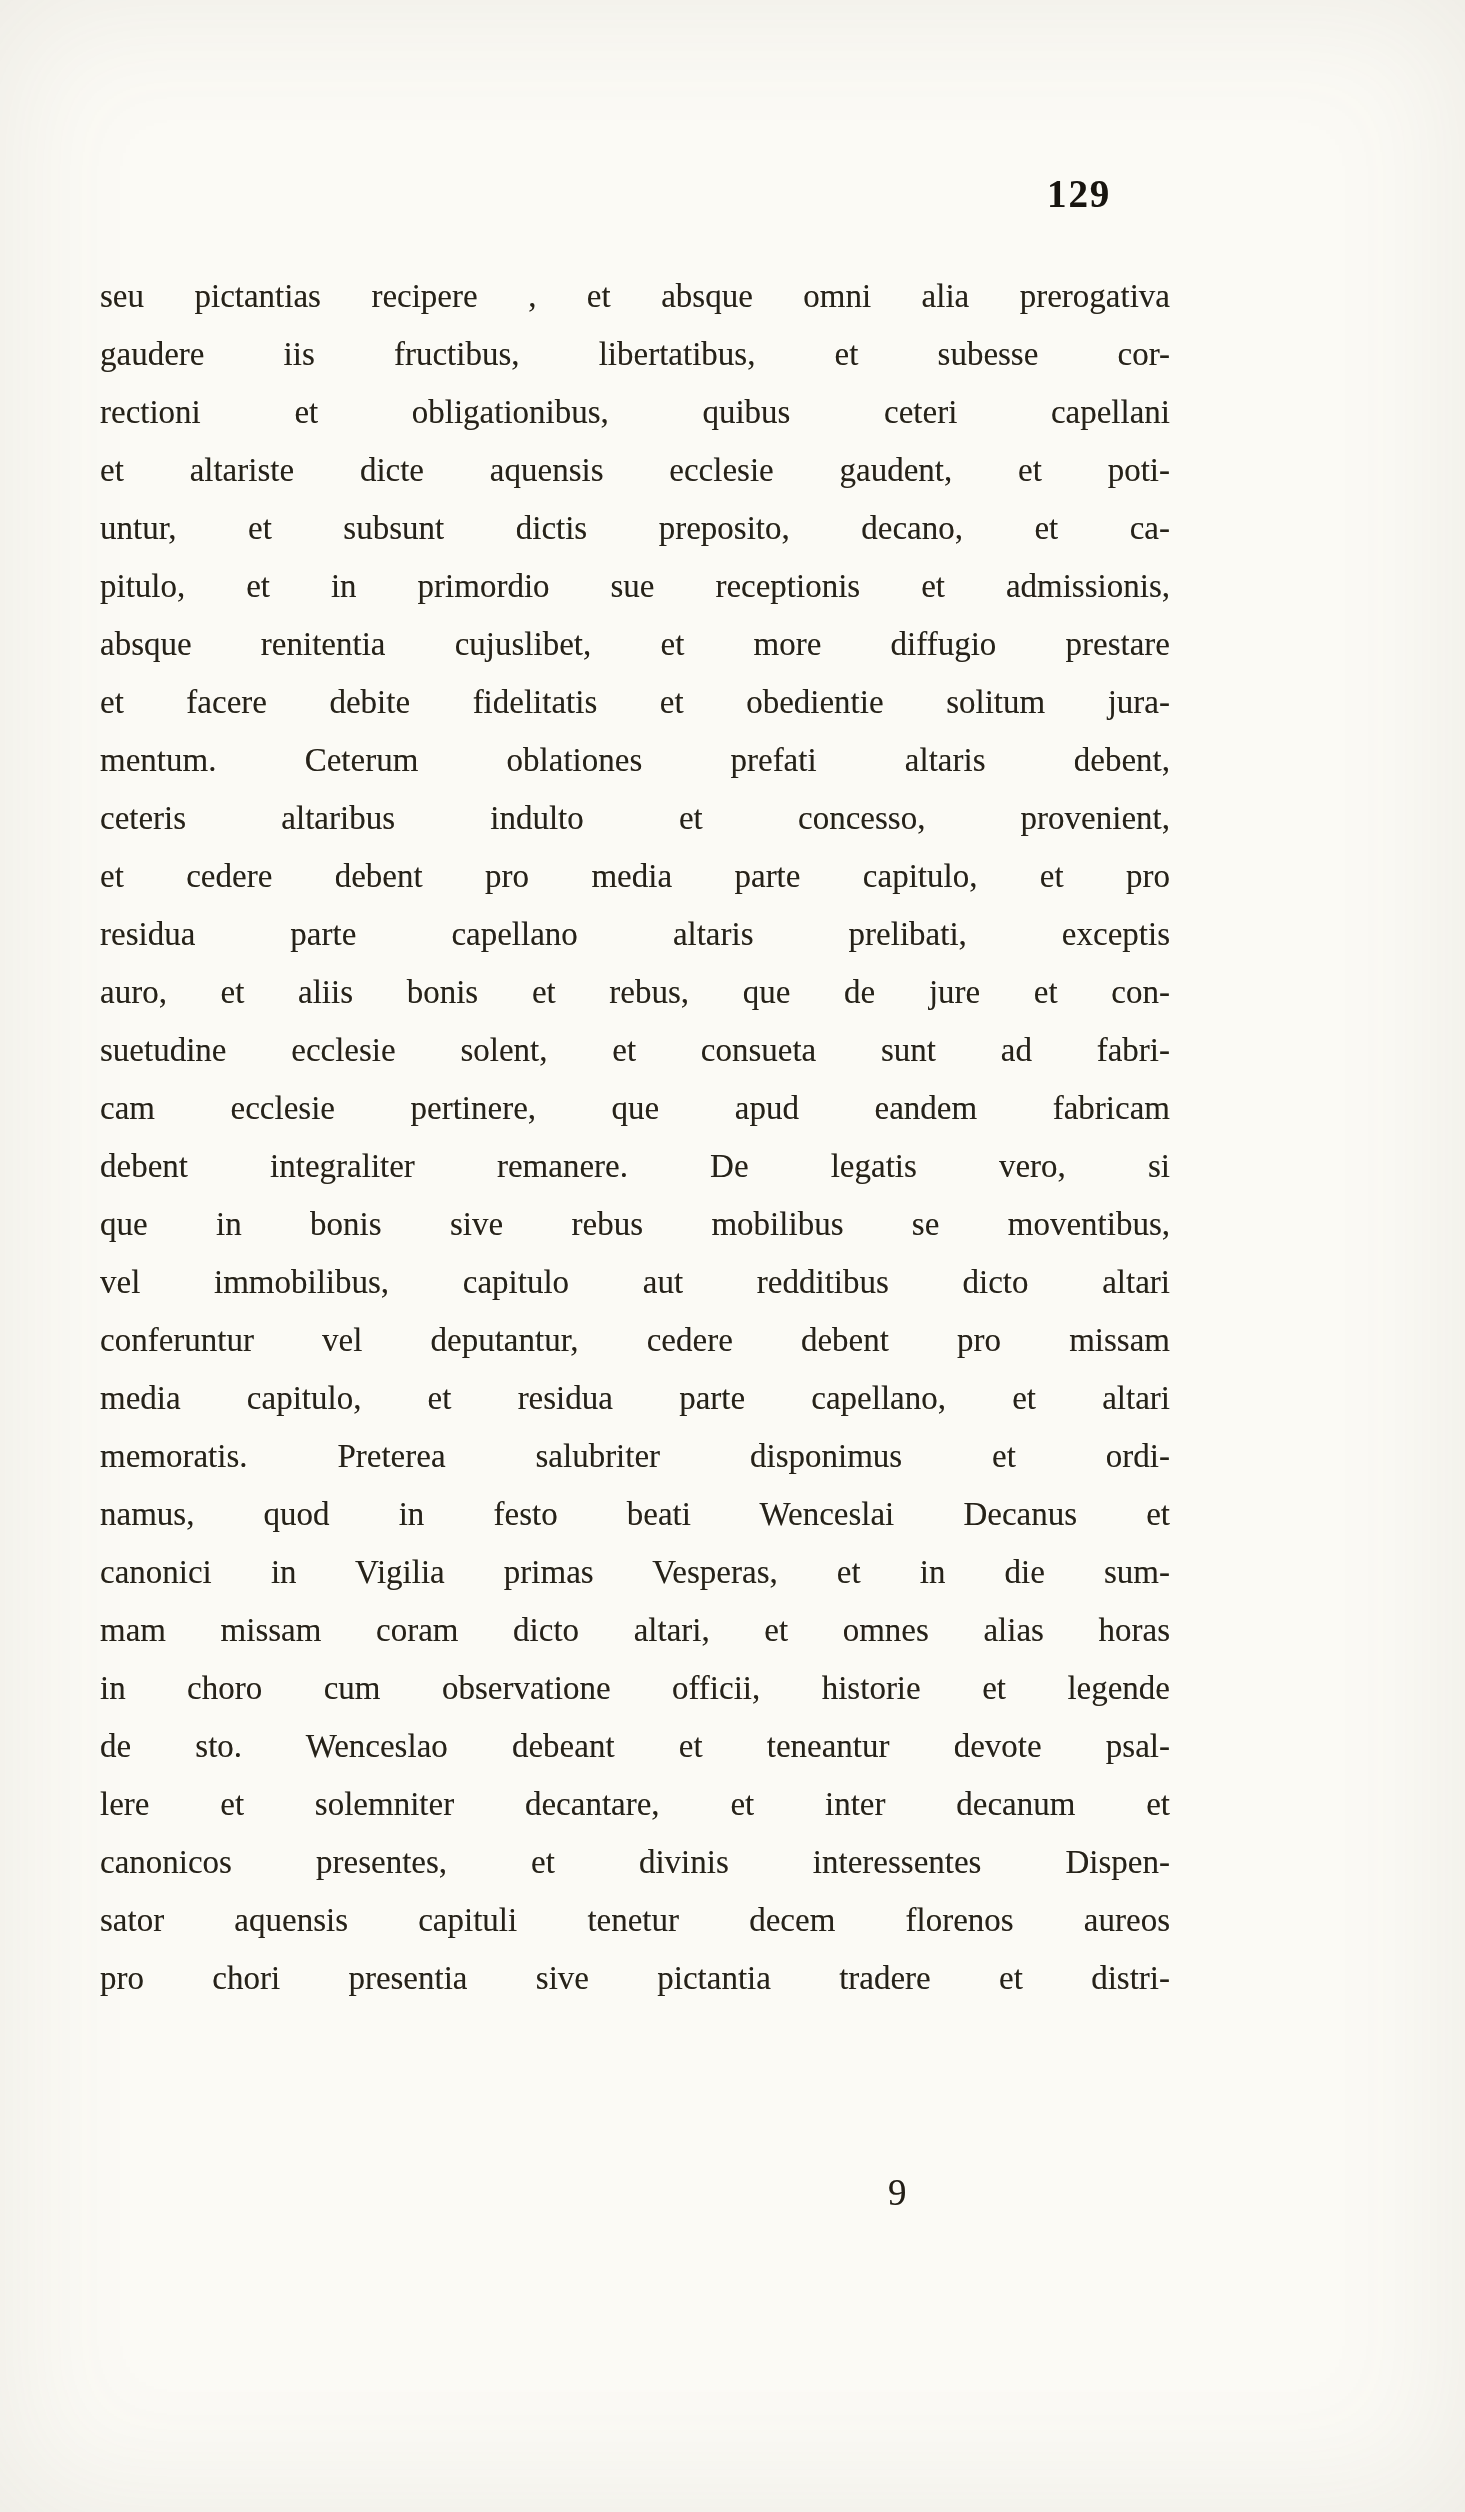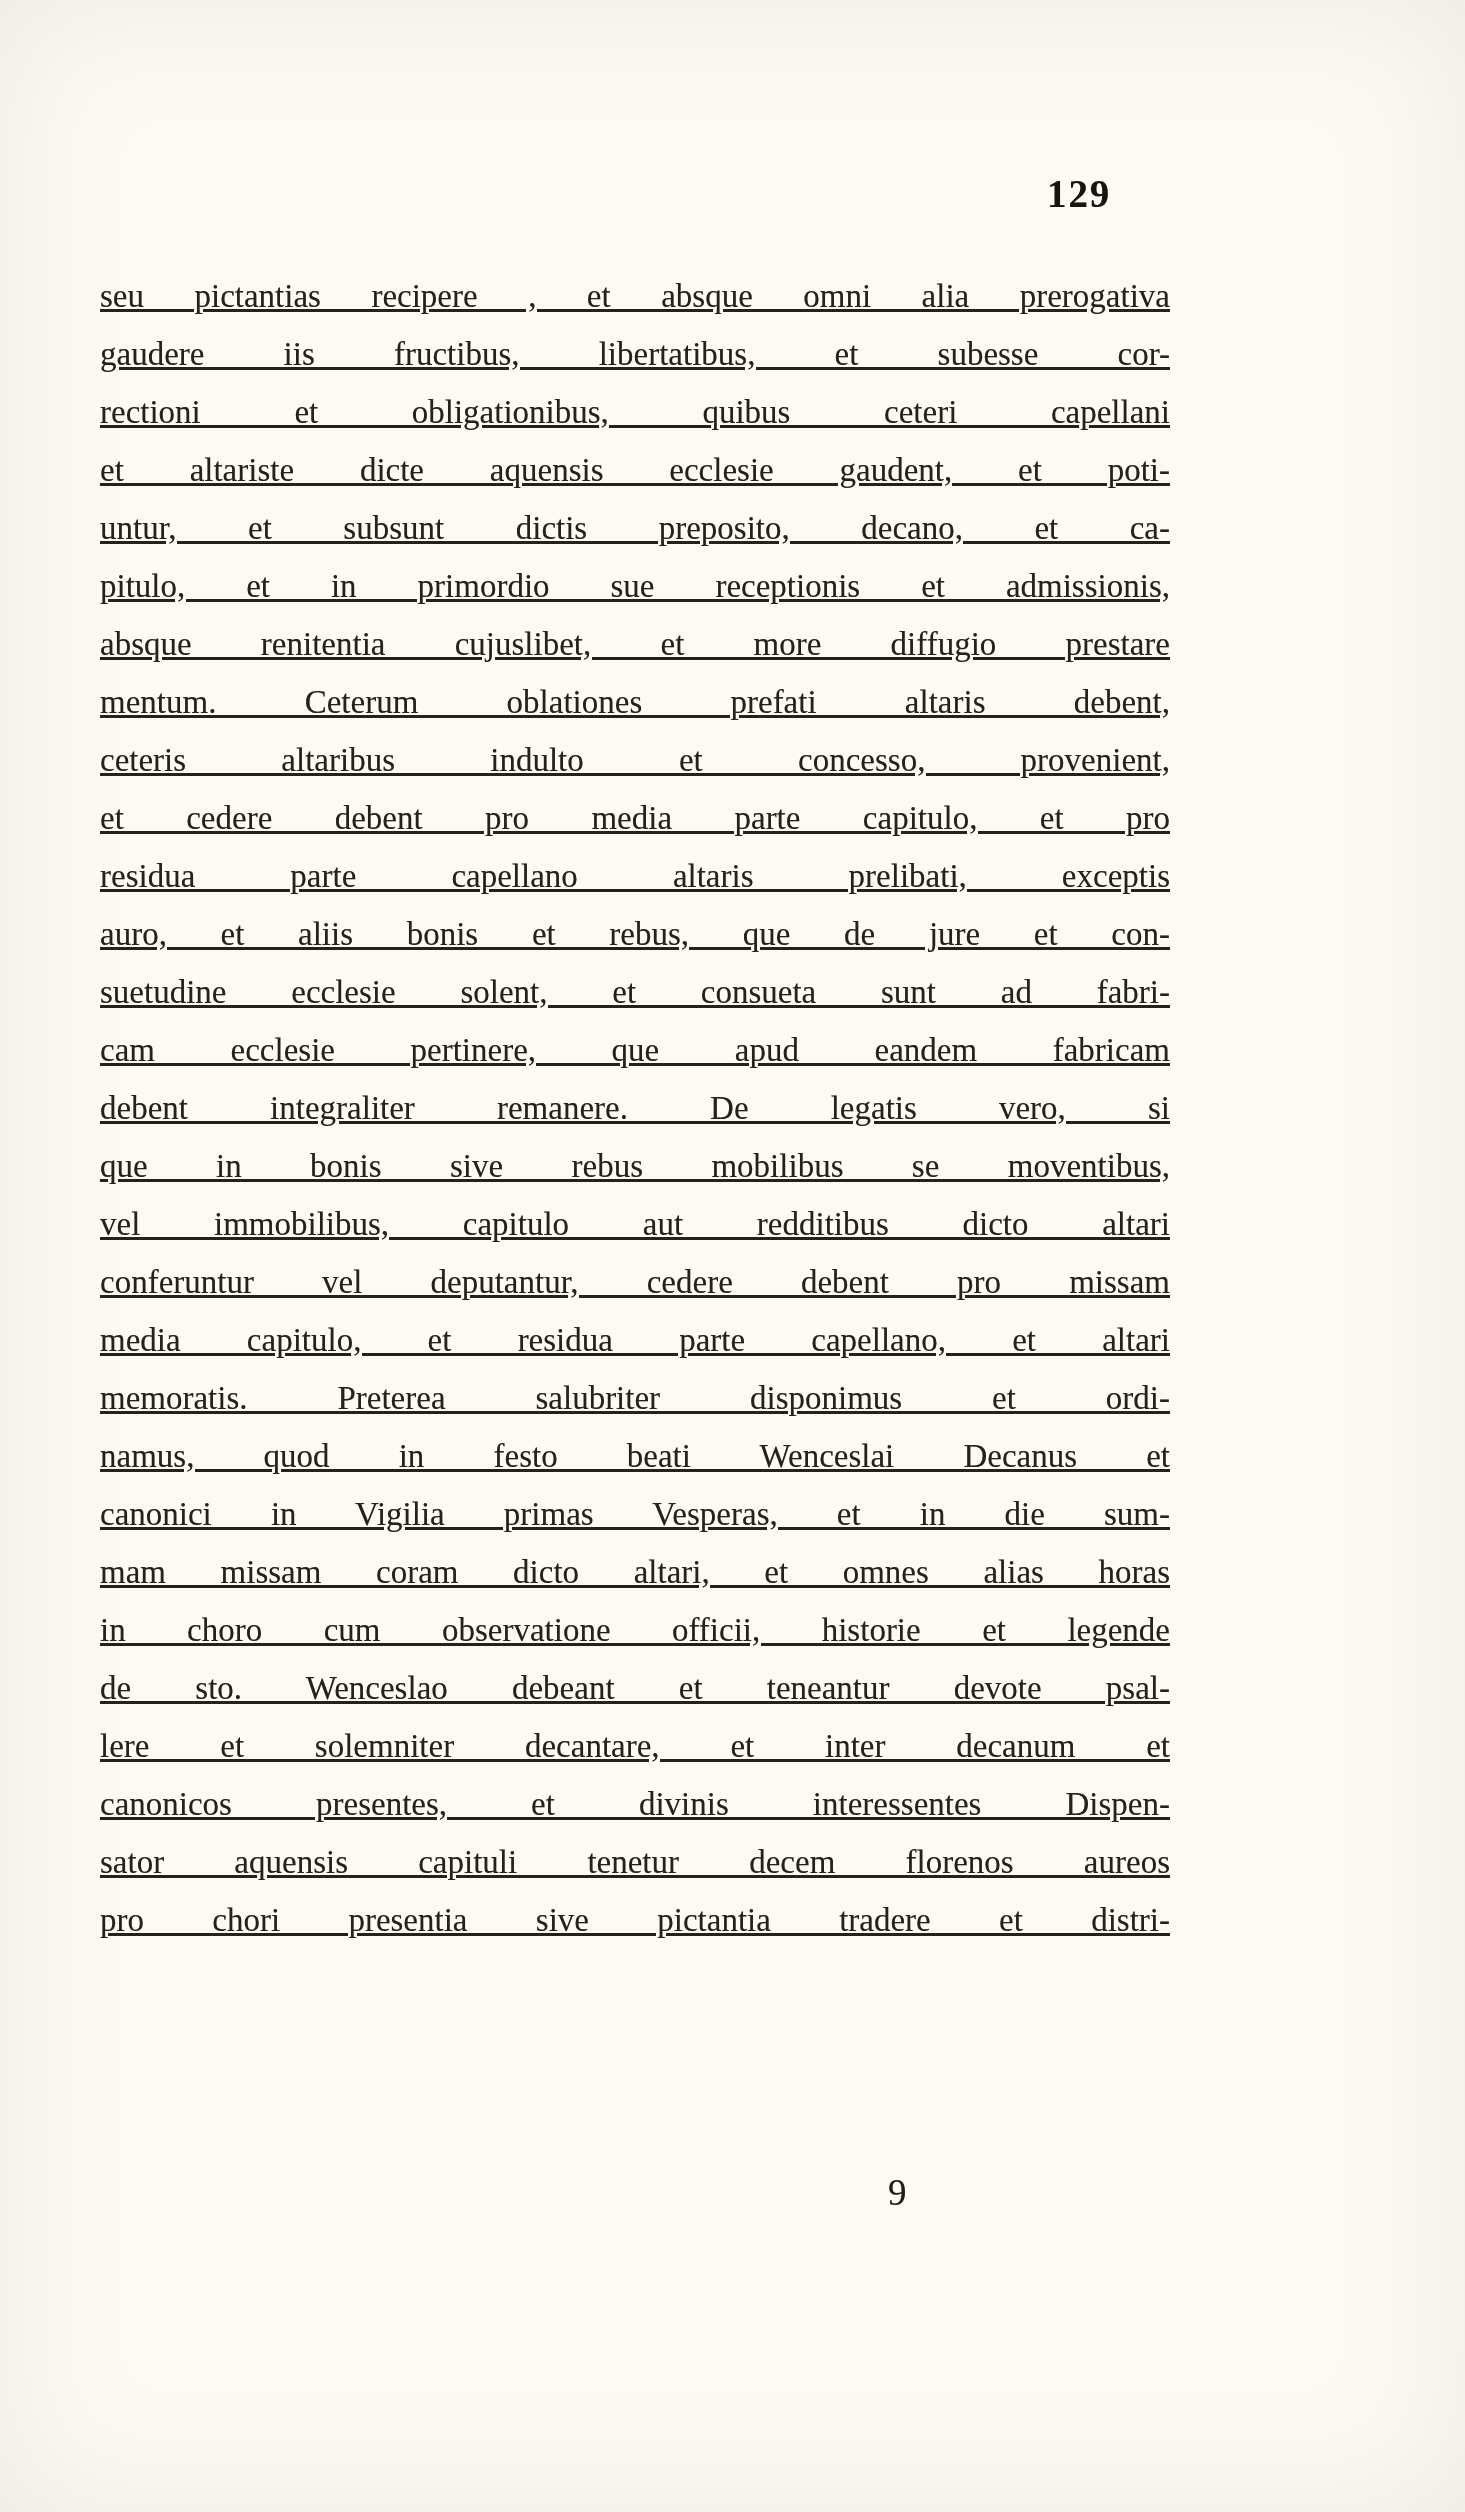--- a/index.html
+++ b/index.html
@@ -37,21 +37,20 @@
     color: #262219;
     text-rendering: optimizeLegibility;
   }
   .text-line {
     display: block;
     width: 100%;
     text-align: justify;
     text-align-last: justify;
     word-spacing: 1.9px;
     white-space: nowrap;
-    text-decoration: underline;
   }
   
   .body-text, .page-number, .signature {
     text-shadow: 0 0 0.6px rgba(40, 34, 22, 0.35);
   }
   .signature {
     position: absolute;
     top: 2171px;
     left: 888px;
     font-size: 37px;
@@ -66,20 +65,21 @@
   <div class="page-number">129</div>
 
   <div class="body-text">
     <span class="text-line">seu pictantias recipere , et absque omni alia prerogativa</span>
     <span class="text-line">gaudere iis fructibus, libertatibus, et subesse cor-</span>
     <span class="text-line">rectioni et obligationibus, quibus ceteri capellani</span>
     <span class="text-line">et altariste dicte aquensis ecclesie gaudent, et poti-</span>
     <span class="text-line">untur, et subsunt dictis preposito, decano, et ca-</span>
     <span class="text-line">pitulo, et in primordio sue receptionis et admissionis,</span>
     <span class="text-line">absque renitentia cujuslibet, et more diffugio prestare</span>
+    <span class="text-line">et facere debite fidelitatis et obedientie solitum jura-</span>
     <span class="text-line">mentum. Ceterum oblationes prefati altaris debent,</span>
     <span class="text-line">ceteris altaribus indulto et concesso, provenient,</span>
     <span class="text-line">et cedere debent pro media parte capitulo, et pro</span>
     <span class="text-line">residua parte capellano altaris prelibati, exceptis</span>
     <span class="text-line">auro, et aliis bonis et rebus, que de jure et con-</span>
     <span class="text-line">suetudine ecclesie solent, et consueta sunt ad fabri-</span>
     <span class="text-line">cam ecclesie pertinere, que apud eandem fabricam</span>
     <span class="text-line">debent integraliter remanere. De legatis vero, si</span>
     <span class="text-line">que in bonis sive rebus mobilibus se moventibus,</span>
     <span class="text-line">vel immobilibus, capitulo aut redditibus dicto altari</span>

